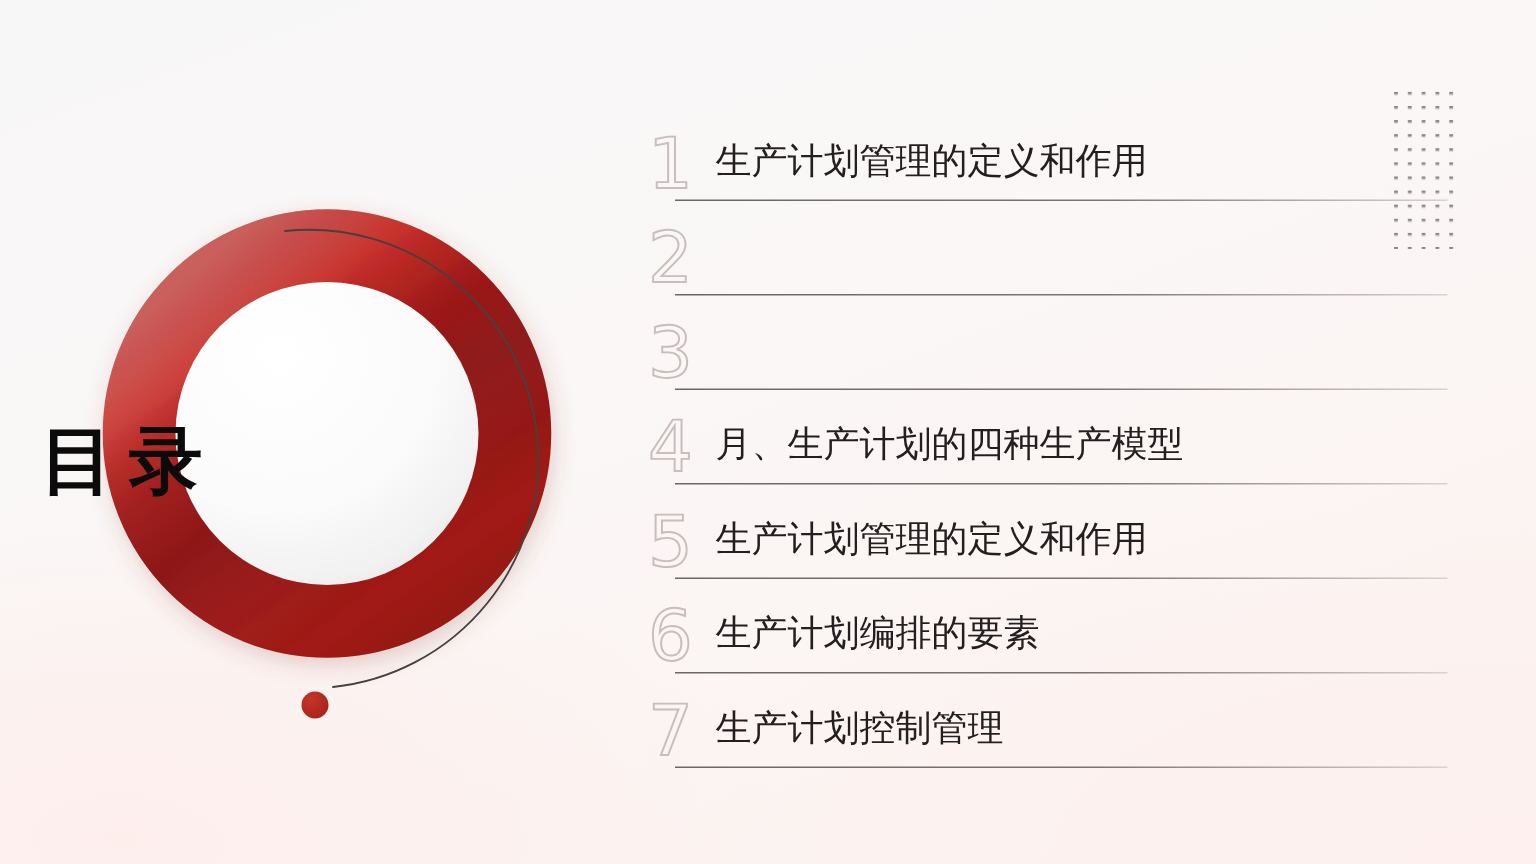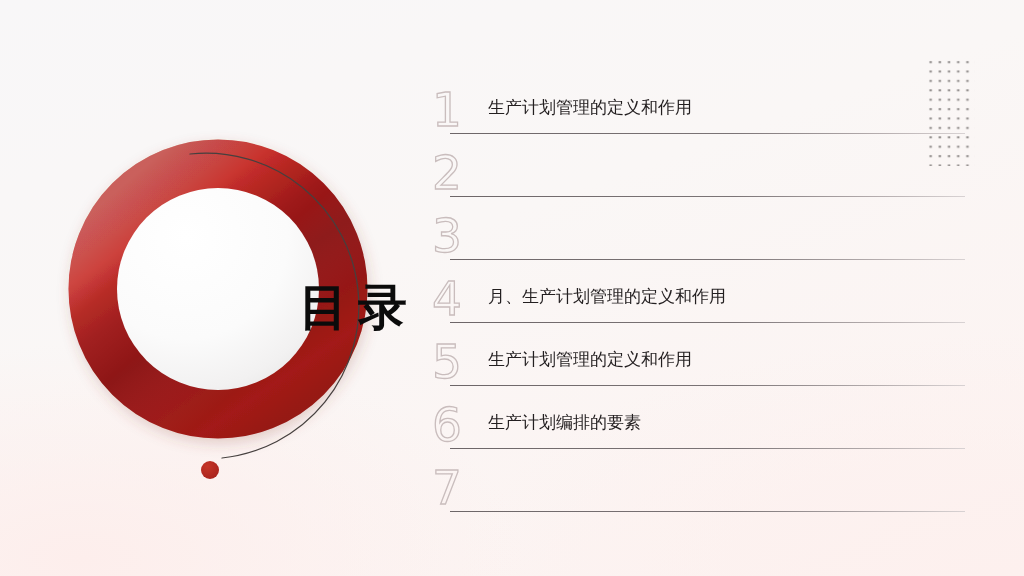--- a/index.html
+++ b/index.html
@@ -46,21 +46,21 @@
   .emblem svg { display: block; }
 
   .emblem-label {
     position: absolute;
     left: 0;
     top: 0;
     width: 400px;
     height: 400px;
     display: flex;
     align-items: center;
-    justify-content: flex-end;
+    justify-content: flex-start;
     pointer-events: none;
   }
   .emblem-label span {
     display: block;
     font-size: 49px;
     font-weight: bold;
     color: #0b0b0b;
     letter-spacing: 10px;
     text-indent: 10px;
     transform: translate(-23px, -2px);
@@ -91,23 +91,23 @@
     line-height: 52px;
     font-weight: 400;
     text-align: left;
     color: transparent;
     -webkit-text-stroke: 1.3px #c9bdbd;
     font-family: "DejaVu Sans", sans-serif;
     user-select: none;
   }
   .toc-text {
     position: absolute;
-    left: 58px;
+    left: 47px;
     top: 9px;
-    font-size: 17px;
+    font-size: 24px;
     line-height: 34px;
     color: #231f20;
     white-space: nowrap;
     font-family: "Liberation Sans", "DejaVu Sans", sans-serif;
   }
   .toc-rule {
     position: absolute;
     left: 20px;
     top: 51px;
     width: 515px;
@@ -198,36 +198,37 @@
       <div class="toc-rule"></div>
     </div>
 
     <div class="toc-item" style="top:126px;">
       <div class="toc-num">3</div>
       <div class="toc-rule"></div>
     </div>
 
     <div class="toc-item" style="top:189px;">
       <div class="toc-num">4</div>
-      <div class="toc-text">月、生产计划管理的定义和作用</div>
+      <div class="toc-text">月、生产计划的四种生产模型</div>
       <div class="toc-rule"></div>
     </div>
 
     <div class="toc-item" style="top:252px;">
       <div class="toc-num">5</div>
       <div class="toc-text">生产计划管理的定义和作用</div>
       <div class="toc-rule"></div>
     </div>
 
     <div class="toc-item" style="top:315px;">
       <div class="toc-num">6</div>
       <div class="toc-text">生产计划编排的要素</div>
       <div class="toc-rule"></div>
     </div>
 
     <div class="toc-item" style="top:378px;">
       <div class="toc-num">7</div>
+      <div class="toc-text">生产计划控制管理</div>
       <div class="toc-rule"></div>
     </div>
 
   </div>
 
 </div>
 
 </body></html>

